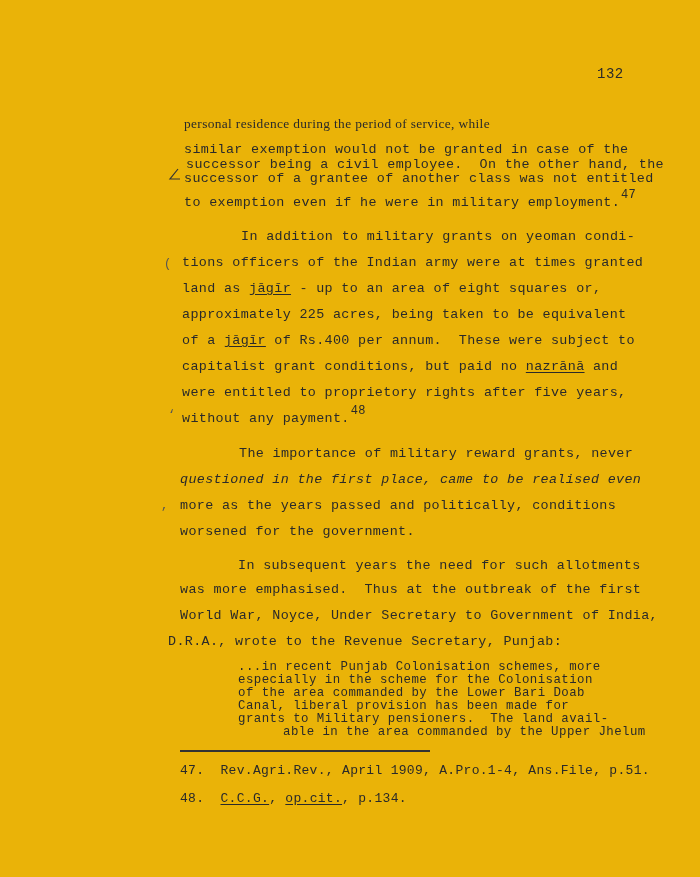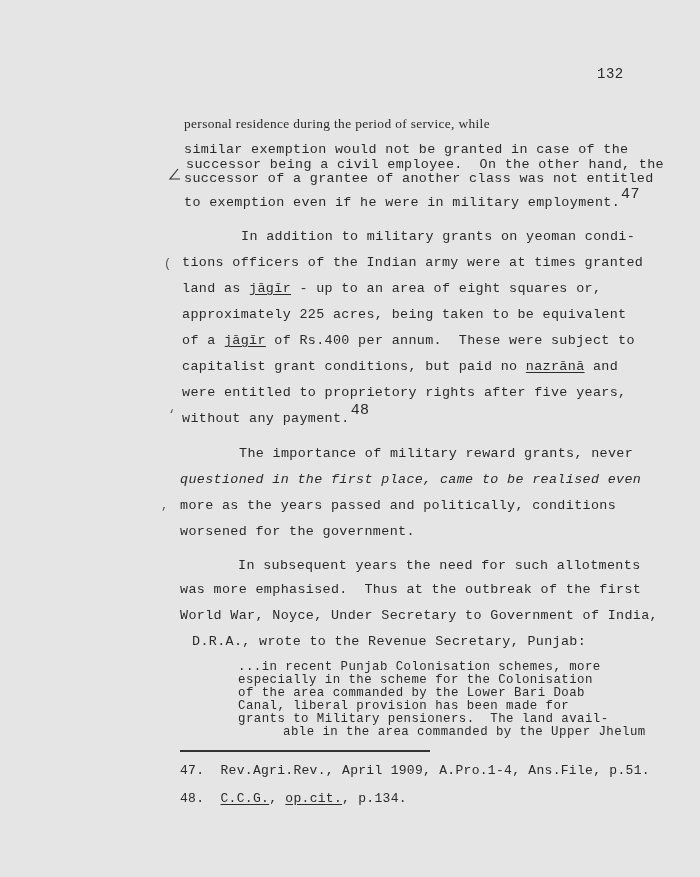--- a/index.html
+++ b/index.html
@@ -12,38 +12,38 @@
       height: 877px;
       position: relative;
       overflow: hidden;
       font-family: "Liberation Mono", "DejaVu Sans Mono", monospace;
       color: #2a2a2a;
     }
     .page {
       position: absolute;
       left: 0; top: 0;
       width: 700px; height: 877px;
-      background: #e5e5e5;
+      background: #eab308;
     }
     .page-number {
       position: absolute;
       left: 597px;
       top: 66px;
       font-size: 14px;
       letter-spacing: 0.5px;
     }
     .line {
       position: absolute;
       white-space: pre;
       font-size: 13.4px;
       letter-spacing: 0.35px;
       line-height: 16px;
     }
     .sup {
-      font-size: 15px;
+      font-size: 12px;
       position: relative;
       top: -8px;
       margin-left: 1px;
     }
     .u { text-decoration: underline; text-underline-offset: 2px; }
     .margin-mark {
       position: absolute;
       font-size: 12px;
       color: #555;
     }
@@ -106,21 +106,21 @@
 
   <div class="line" style="left:239px; top:446px;">The importance of military reward grants, never</div>
   <div class="line" style="left:180px; top:472px;font-style:italic;">questioned in the first place, came to be realised even</div>
   <div class="margin-mark" style="left:161px; top:499px;">,</div>
   <div class="line" style="left:180px; top:498px;">more as the years passed and politically, conditions</div>
   <div class="line" style="left:180px; top:524px;">worsened for the government.</div>
 
   <div class="line" style="left:238px; top:558px;">In subsequent years the need for such allotments</div>
   <div class="line" style="left:180px; top:582px;">was more emphasised.  Thus at the outbreak of the first</div>
   <div class="line" style="left:180px; top:608px;">World War, Noyce, Under Secretary to Government of India,</div>
-  <div class="line" style="left:192px; top:634px;">D.R.A., wrote to the Revenue Secretary, Punjab:</div>
+  <div class="line" style="left:168px; top:634px;">D.R.A., wrote to the Revenue Secretary, Punjab:</div>
 
   <div class="quote-line" style="left:238px; top:661px;">...in recent Punjab Colonisation schemes, more</div>
   <div class="quote-line" style="left:238px; top:674px;">especially in the scheme for the Colonisation</div>
   <div class="quote-line" style="left:238px; top:687px;">of the area commanded by the Lower Bari Doab</div>
   <div class="quote-line" style="left:238px; top:700px;">Canal, liberal provision has been made for</div>
   <div class="quote-line" style="left:238px; top:713px;">grants to Military pensioners.  The land avail-</div>
   <div class="quote-line" style="left:238px; top:726px;margin-left:45px;">able in the area commanded by the Upper Jhelum</div>
 
   <div class="footnote-rule"></div>
   <div class="footnote" style="left:180px; top:763px;">47.  Rev.Agri.Rev., April 1909, A.Pro.1-4, Ans.File, p.51.</div>

